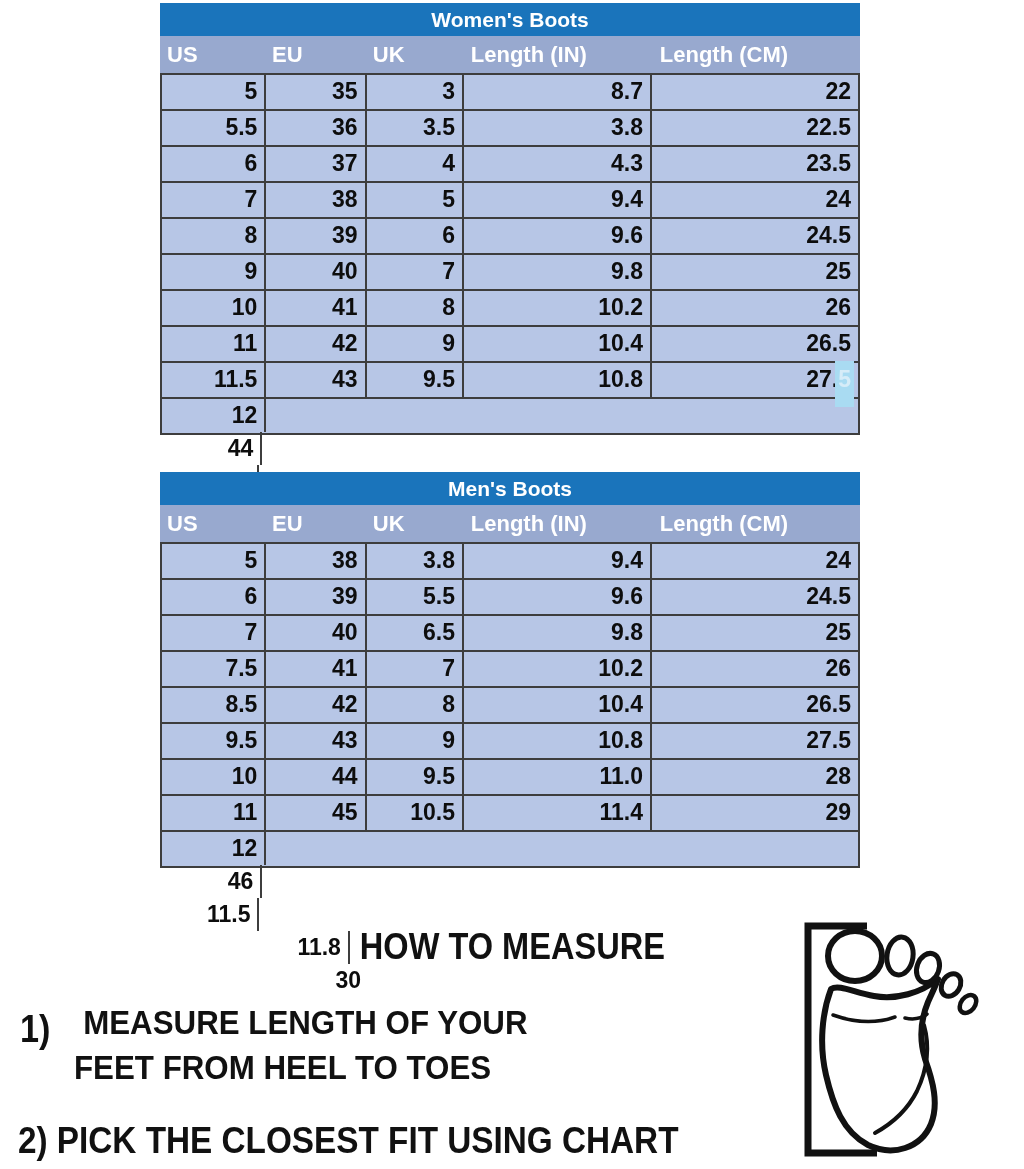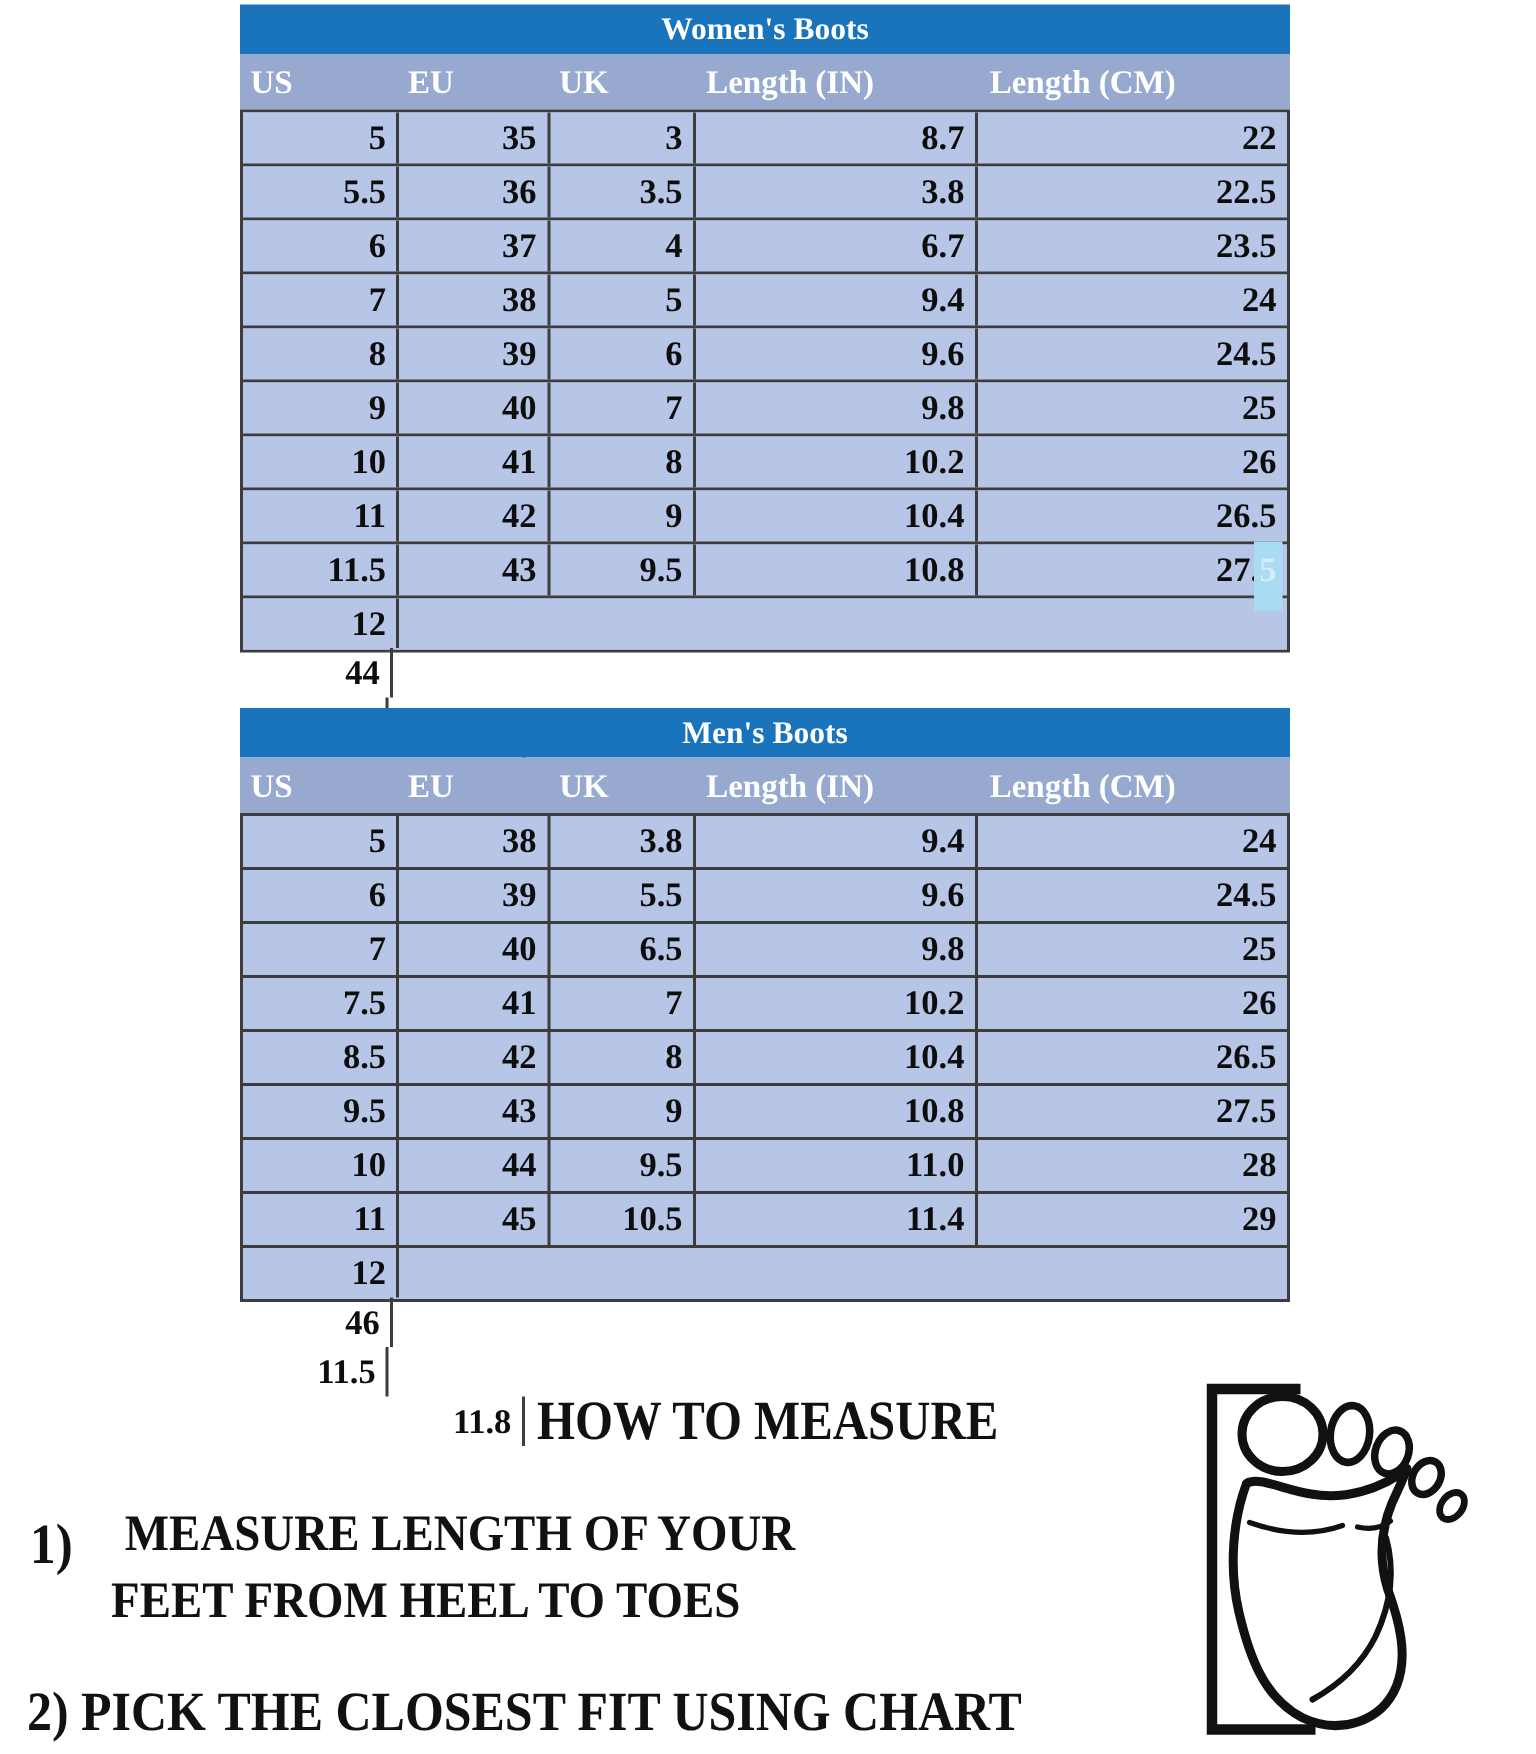--- a/index.html
+++ b/index.html
@@ -1,18 +1,18 @@
 <!DOCTYPE html>
 <html><head>
 <meta charset="utf-8">
 <style>
   html,body{margin:0;padding:0;background:#ffffff;}
   .stage{
     position:relative;width:1024px;height:1169px;background:#ffffff;overflow:hidden;
-    font-family:Liberation Serif, serif;
+    font-family:Liberation Sans, sans-serif;
   }
   
   .size-table{position:absolute;left:160px;width:700px;}
   .size-table.womens{top:3px;}
   .size-table.mens{top:472px;}
   .t-title{
     height:33px;line-height:33px;text-align:center;
     background:#1a74bb;color:#ffffff;font-weight:bold;font-size:21px;
   }
   .t-head{
@@ -99,21 +99,21 @@
           <div class="t-cell">5.5</div>
           <div class="t-cell">36</div>
           <div class="t-cell">3.5</div>
           <div class="t-cell">3.8</div>
           <div class="t-cell">22.5</div>
         </div>
         <div class="t-row">
           <div class="t-cell">6</div>
           <div class="t-cell">37</div>
           <div class="t-cell">4</div>
-          <div class="t-cell">6.7</div>
+          <div class="t-cell">4.3</div>
           <div class="t-cell">23.5</div>
         </div>
         <div class="t-row">
           <div class="t-cell">7</div>
           <div class="t-cell">38</div>
           <div class="t-cell">5</div>
           <div class="t-cell">9.4</div>
           <div class="t-cell">24</div>
         </div>
         <div class="t-row">
@@ -225,20 +225,21 @@
           <div class="t-cell">45</div>
           <div class="t-cell">10.5</div>
           <div class="t-cell">11.4</div>
           <div class="t-cell">29</div>
         </div>
         <div class="t-row">
           <div class="t-cell">12</div>
           <div class="t-cell">46</div>
           <div class="t-cell">11.5</div>
           <div class="t-cell">11.8</div>
+          <div class="t-cell">30</div>
         </div>
       </div>
   </div>
 
   <div class="howto-heading">
     <span>HOW TO MEASURE</span>
   </div>
   <div class="step1-num">1)</div>
   <div class="step1-text">
     <div class="line1">MEASURE LENGTH OF YOUR</div>

